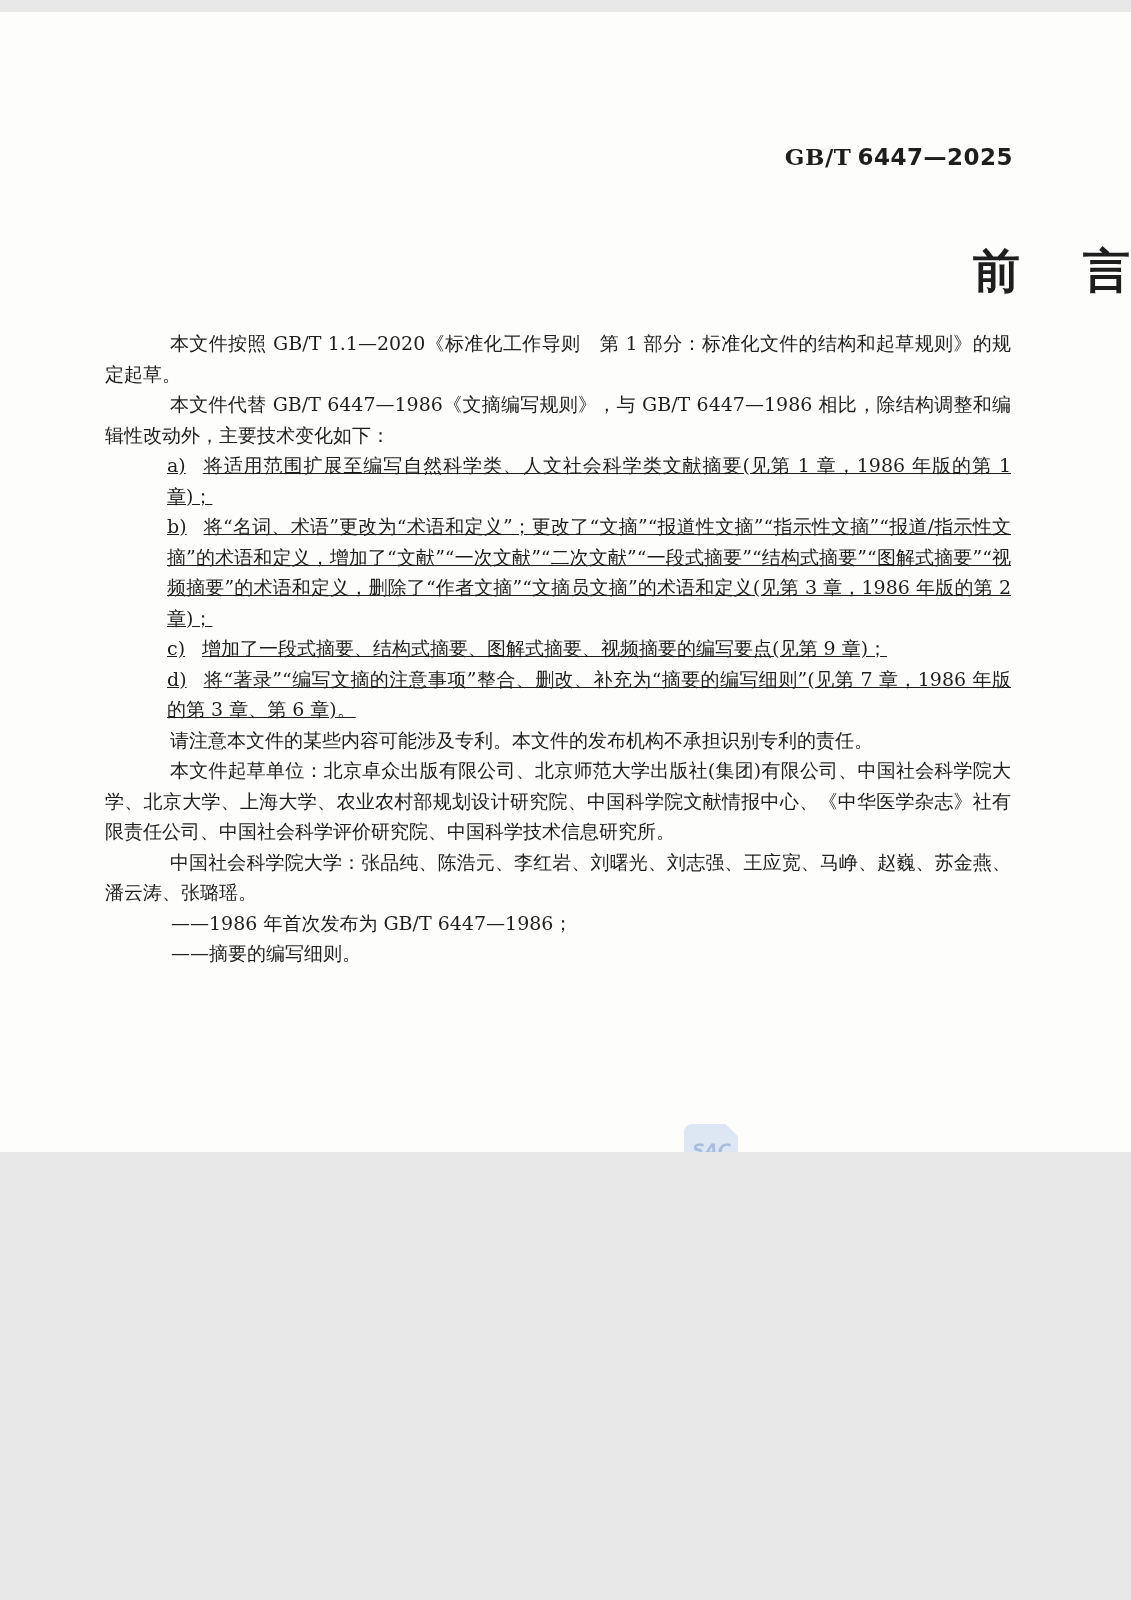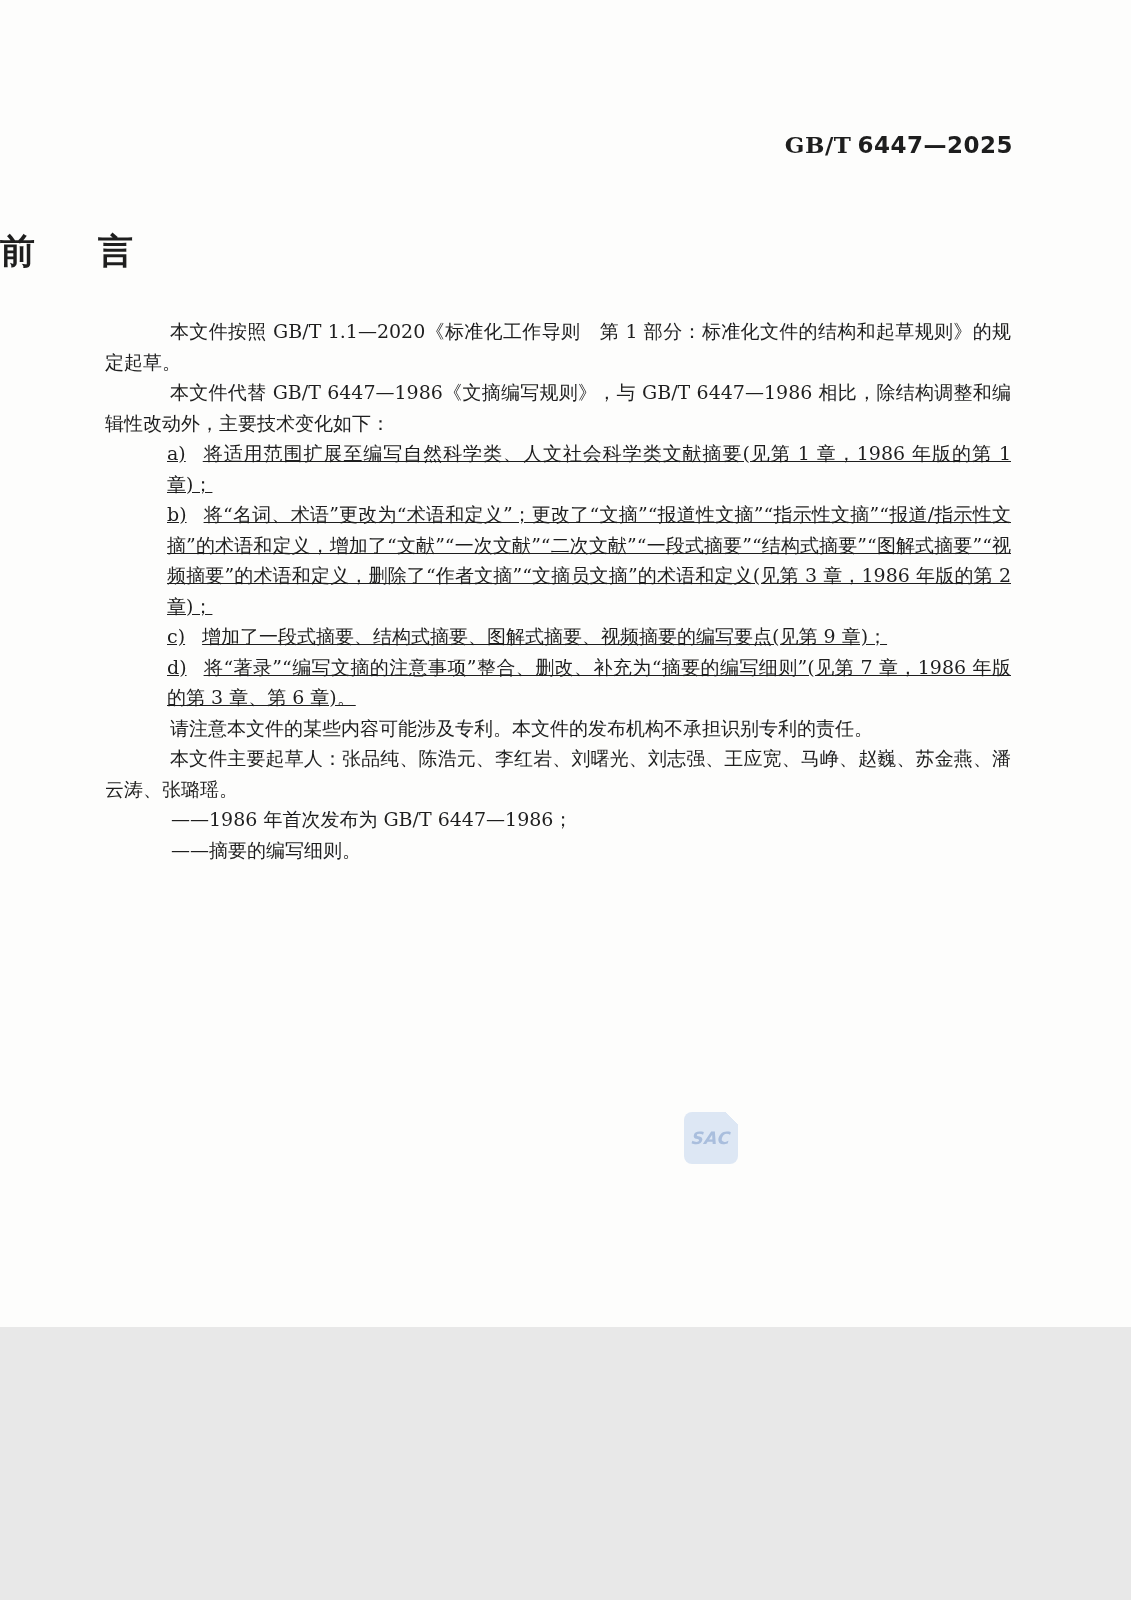--- a/index.html
+++ b/index.html
@@ -3,22 +3,22 @@
 <meta charset="utf-8">
 <style>
   html, body { margin: 0; padding: 0; }
   body {
     background: #e8e8e8;
     font-family: "DejaVu Serif", "Liberation Serif", serif;
   }
   .page {
     position: relative;
     width: 1131px;
-    height: 1327px;
-    margin: 0 auto;
+    height: 1140px;
+    margin: 12px auto;
     background: #fdfdfc;
     color: #1e1e1e;
     overflow: hidden;
   }
   .doc-header {
     position: absolute;
     top: 131px;
     left: 105px;
     width: 908px;
     text-align: right;
@@ -33,22 +33,22 @@
   .doc-header .number {
     font-family: "DejaVu Sans", "Liberation Sans", sans-serif;
     font-weight: bold;
     margin-left: 6px;
   }
   .doc-title {
     position: absolute;
     top: 228px;
     left: 0;
     width: 1131px;
-    text-align: left;
-    font-size: 35px;
+    text-align: right;
+    font-size: 47px;
     font-weight: bold;
     letter-spacing: 1px;
   }
   .doc-title .t2 { margin-left: 62px; }
   .body-text {
     position: absolute;
     top: 316px;
     left: 105px;
     width: 906px;
     font-size: 19px;
@@ -114,21 +114,22 @@
       <span class="list-label">b)</span><span class="list-text">将“名词、术语”更改为“术语和定义”；更改了“文摘”“报道性文摘”“指示性文摘”“报道/指示性文摘”的术语和定义，增加了“文献”“一次文献”“二次文献”“一段式摘要”“结构式摘要”“图解式摘要”“视频摘要”的术语和定义，删除了“作者文摘”“文摘员文摘”的术语和定义(见第 3 章，1986 年版的第 2 章)；</span>
     </div>
     <div class="list-item">
       <span class="list-label">c)</span><span class="list-text">增加了一段式摘要、结构式摘要、图解式摘要、视频摘要的编写要点(见第 9 章)；</span>
     </div>
     <div class="list-item">
       <span class="list-label">d)</span><span class="list-text">将“著录”“编写文摘的注意事项”整合、删改、补充为“摘要的编写细则”(见第 7 章，1986 年版的第 3 章、第 6 章)。</span>
     </div>
 
     <p class="para">请注意本文件的某些内容可能涉及专利。本文件的发布机构不承担识别专利的责任。</p>
-    <p class="para">本文件主要起草人：张品纯、陈浩元、李红岩、刘曙光、刘志强、王应宽、马峥、赵巍、苏金燕、潘云涛、张璐瑶。</p>
+    <p class="para">本文件起草单位：北京卓众出版有限公司、北京师范大学出版社(集团)有限公司、中国社会科学院大学、北京大学、上海大学、农业农村部规划设计研究院、中国科学院文献情报中心、《中华医学杂志》社有限责任公司、中国社会科学评价研究院、中国科学技术信息研究所。</p>
+    <p class="para">中国社会科学院大学：张品纯、陈浩元、李红岩、刘曙光、刘志强、王应宽、马峥、赵巍、苏金燕、潘云涛、张璐瑶。</p>
     <p class="dash">——1986 年首次发布为 GB/T 6447—1986；</p>
     <p class="dash">——摘要的编写细则。</p>
   </div>
 
   <div class="watermark" style="background: linear-gradient(225deg, rgba(0, 0, 0, 0) 0px, rgba(0, 0, 0, 0) 12%, rgb(221, 231, 244) 12%);">
     <span class="wm-text" style="color: rgb(169, 190, 221);">SAC</span>
   </div>
 
   <div class="page-number">Ⅲ</div>
 

